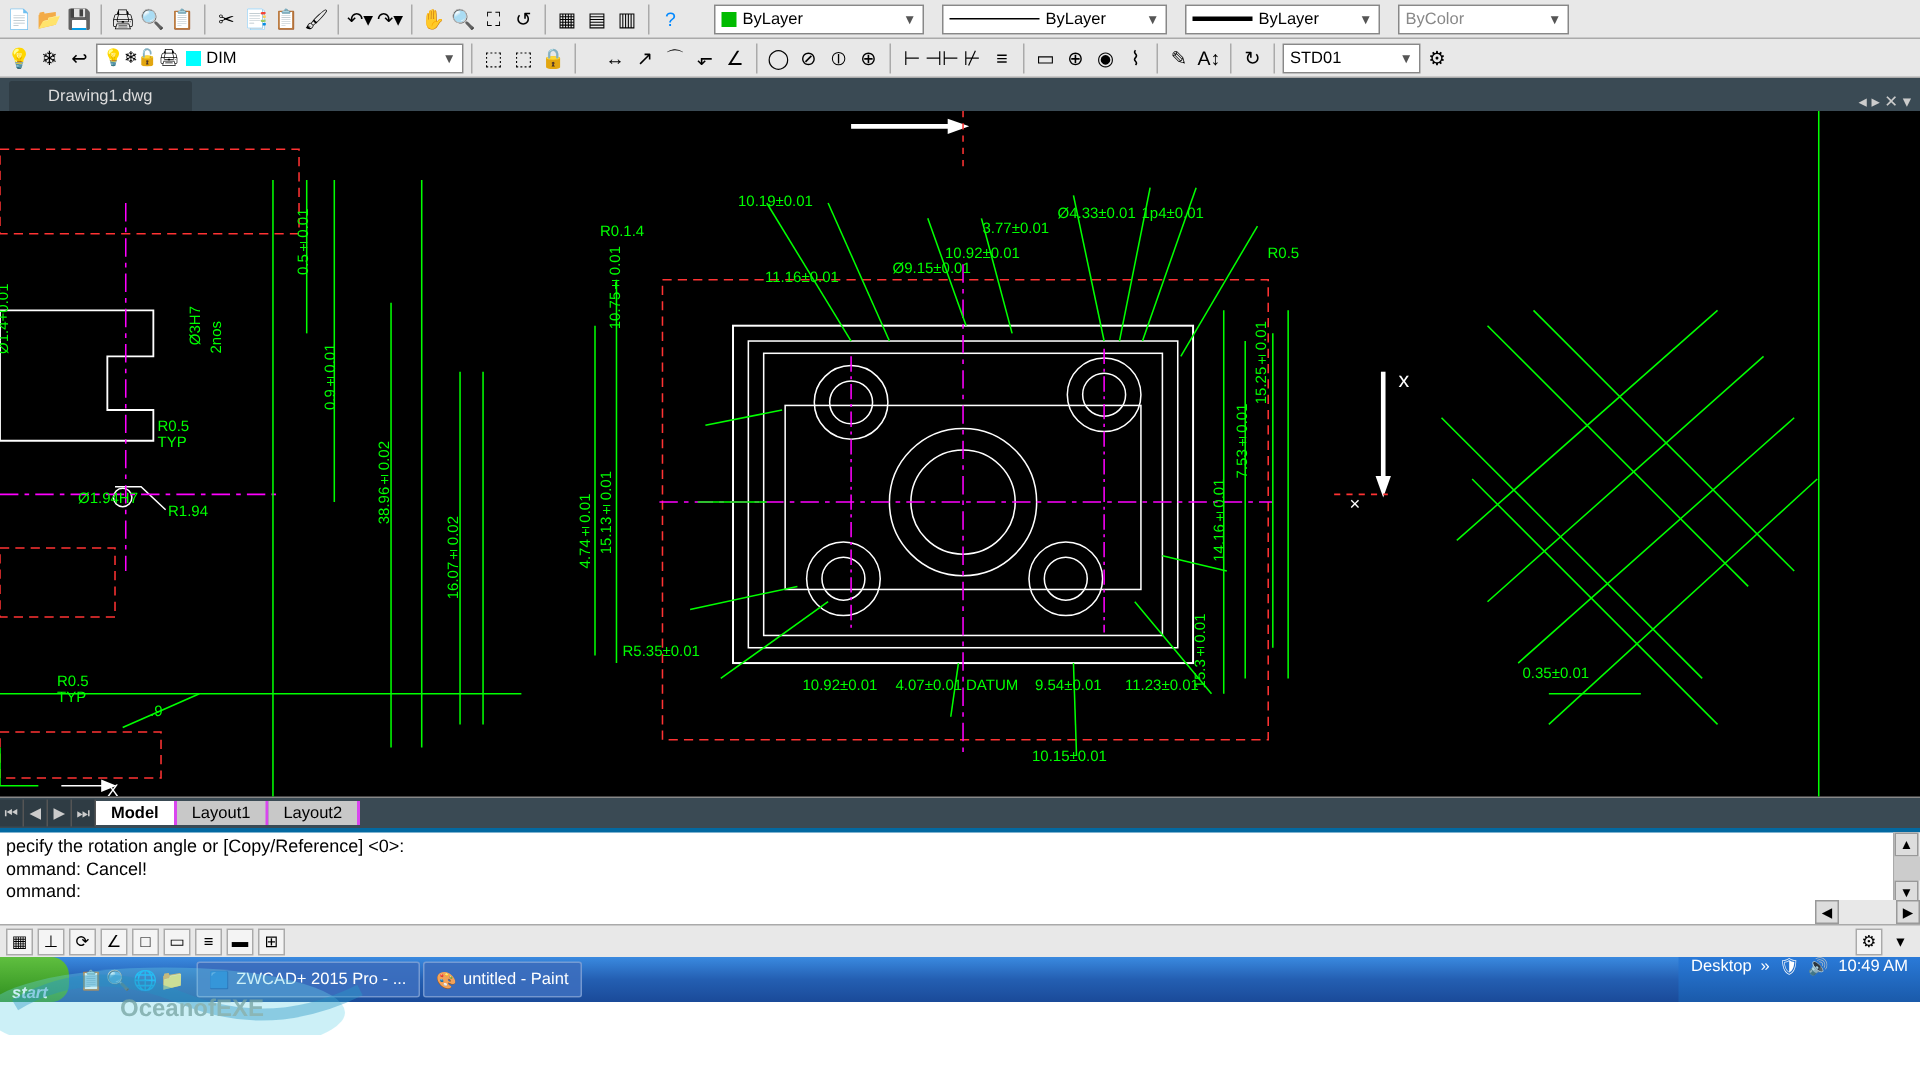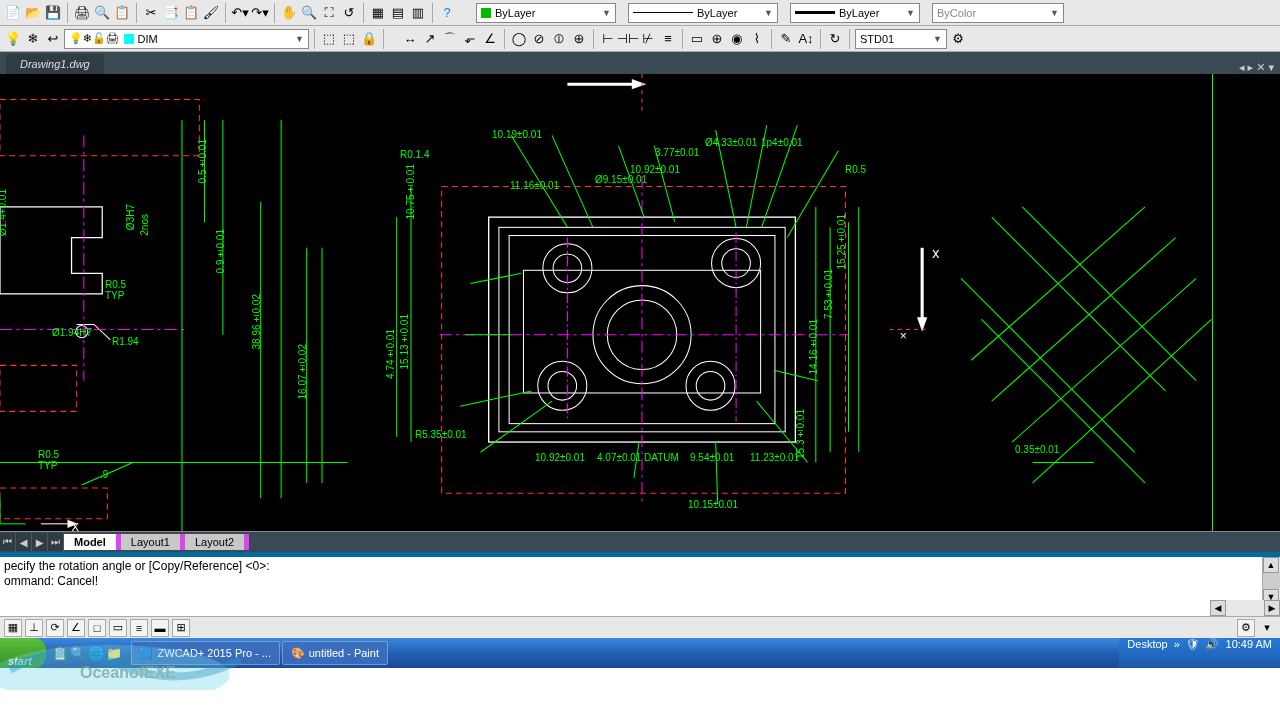--- a/index.html
+++ b/index.html
@@ -8,38 +8,38 @@
 .tb2 { height:26px; }
 .ico { width:18px; height:18px; display:inline-flex; align-items:center; justify-content:center; font-size:13px; cursor:pointer; }
 .sep { width:1px; height:20px; background:#aaa; margin:0 3px; }
 .dd { height:20px; background:#fff; border:1px solid #888; font-size:11px; padding:0 4px; display:flex; align-items:center; gap:4px; cursor:pointer; }
 .dd .arr { margin-left:auto; font-size:9px; color:#555; }
 .grsq { width:10px;height:10px;background:#0b0;}
 .swatch-cyan{width:10px;height:10px;background:#0ff;}
 .line-sample{width:60px;height:1px;background:#000;display:inline-block;}
 .line-sample-w{width:40px;height:3px;background:#000;display:inline-block;}
 .tabs-files { height:22px; background:#3a4a54; display:flex; align-items:flex-end; padding-left:6px; gap:2px; }
-.ftab { height:20px; padding:2px 14px; font-size:11px; color:#ddd; background:#2f3c44; border-radius:2px 2px 0 0; display:flex; align-items:center; gap:4px; cursor:pointer;font-style:italic;}
+.ftab { height:20px; padding:2px 26px; font-size:11px; color:#ddd; background:#2f3c44; border-radius:2px 2px 0 0; display:flex; align-items:center; gap:4px; cursor:pointer;}
 .ftab.active { background:#1f6ea8; color:#fff; }
 .ftab-ctrl { margin-left:auto; color:#ccc; font-size:11px; padding-right:6px; display:flex; gap:6px;}
 .canvas-wrap { position:relative; height:458px; background:#000; border-bottom:1px solid #888; overflow:hidden;}
 .canvas { position:absolute; inset:0; }
 .botrow { height:20px; background:#3a4a54; display:flex; align-items:center; font-size:11px; color:#ddd; }
 .navbtn { width:16px;height:18px;display:flex;align-items:center;justify-content:center;background:#2f3c44;color:#ccc;font-size:10px;cursor:pointer;border-right:1px solid #555;}
-.mbtab { padding:2px 10px; background:#c8c8c8; color:#000; border-right:5px solid #d946ef; cursor:pointer;}
+.mbtab { padding:2px 10px; background:#c8c8c8; color:#000; border-right:2px solid #d946ef; cursor:pointer;}
 .mbtab.active{ background:#fff; font-weight:bold;}
-.cmdwin { height:64px; background:#fff; border-top:5px solid #0369a1; font-family:'Courier New',monospace; font-size:12px; padding:2px 4px; position:relative;}
+.cmdwin { height:64px; background:#fff; border-top:3px solid #0369a1; font-family:'Courier New',monospace; font-size:12px; padding:2px 4px; position:relative;}
 .cmdline { white-space:pre; line-height:15px;}
 .scrollv { position:absolute; right:0; top:0; width:18px; height:48px; background:#e8e8e8; border-left:1px solid #aaa; display:flex; flex-direction:column;}
 .scrollh { position:absolute; right:0; bottom:0; height:16px; width:70px; background:#e8e8e8; display:flex;}
 .sbtn{width:16px;height:16px;border:1px solid #999;background:#ddd;font-size:9px;display:flex;align-items:center;justify-content:center;cursor:pointer;}
 .statusbar { height:22px; background:#e8e8e8; border-top:1px solid #aaa; display:flex; align-items:center; padding:0 4px; gap:3px;}
 .sico { width:18px;height:18px;border:1px solid #aaa;background:#f4f4f4;display:flex;align-items:center;justify-content:center;font-size:11px;cursor:pointer;}
 .taskbar { height:30px; background:linear-gradient(#3a8ae0,#245fb2 50%,#1a4a99); display:flex; align-items:center; color:#fff; font-size:11px; }
-.startbtn { height:30px; padding:17px 14px 0 8px; background:linear-gradient(#5fbf3f,#2f8f1f); border-radius:0 12px 12px 0; font-weight:bold; font-style:italic; display:flex; align-items:flex-start; cursor:pointer;}
+.startbtn { height:30px; padding:0 14px 0 8px; background:linear-gradient(#5fbf3f,#2f8f1f); border-radius:0 12px 12px 0; font-weight:bold; font-style:italic; display:flex; align-items:flex-end; cursor:pointer;}
 .tbtn { height:24px; margin:0 1px; padding:0 8px; background:rgba(100,160,230,.6); border:1px solid rgba(255,255,255,.3); display:flex; align-items:center; gap:4px; cursor:pointer; border-radius:2px;}
 .tbtn.active{background:rgba(60,110,190,.9);}
 .tray { margin-left:auto; height:30px; background:linear-gradient(#2a7ad8,#1a5aaa); padding:0 8px; display:flex; gap:6px;}
 .water { position:absolute; left:0; bottom:30px; width:340px; height:60px; pointer-events:none; opacity:.85;}
 .wtxt { position:absolute; left:80px; bottom:8px; color:#7aa; font-size:16px; font-weight:bold;}
 
 .dim { position:absolute; color:#0f0; font-size:10px; font-family:Arial; white-space:nowrap; pointer-events:none;}
 .dimv { writing-mode:vertical-rl; transform:rotate(180deg);}
 </style>
 </head>
@@ -84,21 +84,21 @@
       <span>ByLayer</span>
       <span class="arr">▼</span>
     </div>
  <span style="width:8px"></span>
  <div class="dd" style="width:130px">
       <span class="line-sample-w"></span>
       <span>ByLayer</span>
       <span class="arr">▼</span>
     </div>
  <span style="width:8px"></span>
- <div class="dd" style="width:132px;color:#888">
+ <div class="dd" style="width:114px;color:#888">
       <span>ByColor</span>
       <span class="arr">▼</span>
     </div>
 </div>
 
 <div class="toolbar tb2">
  <span class="ico">💡</span>
  <span class="ico">❄</span>
  <span class="ico">↩</span>
  <div class="dd" style="width:245px">
@@ -303,20 +303,21 @@
  <div class="navbtn">⏭</div>
  <div class="mbtab active">Model</div>
  <div class="mbtab">Layout1</div>
  <div class="mbtab">Layout2</div>
 </div>
 
 <div class="cmdwin">
  <div class="cmdline">pecify the rotation angle or [Copy/Reference] &lt;0&gt;:</div>
  <div class="cmdline">ommand: Cancel!</div>
  <div class="cmdline"></div>
+ <div class="cmdline">ommand:</div>
  <div class="scrollv">
       <div class="sbtn">▲</div>
       <div style="flex:1;background:#ccc"></div>
       <div class="sbtn">▼</div>
     </div>
  <div class="scrollh">
       <div class="sbtn">◀</div>
       <div style="flex:1"></div>
       <div class="sbtn">▶</div>
     </div>

